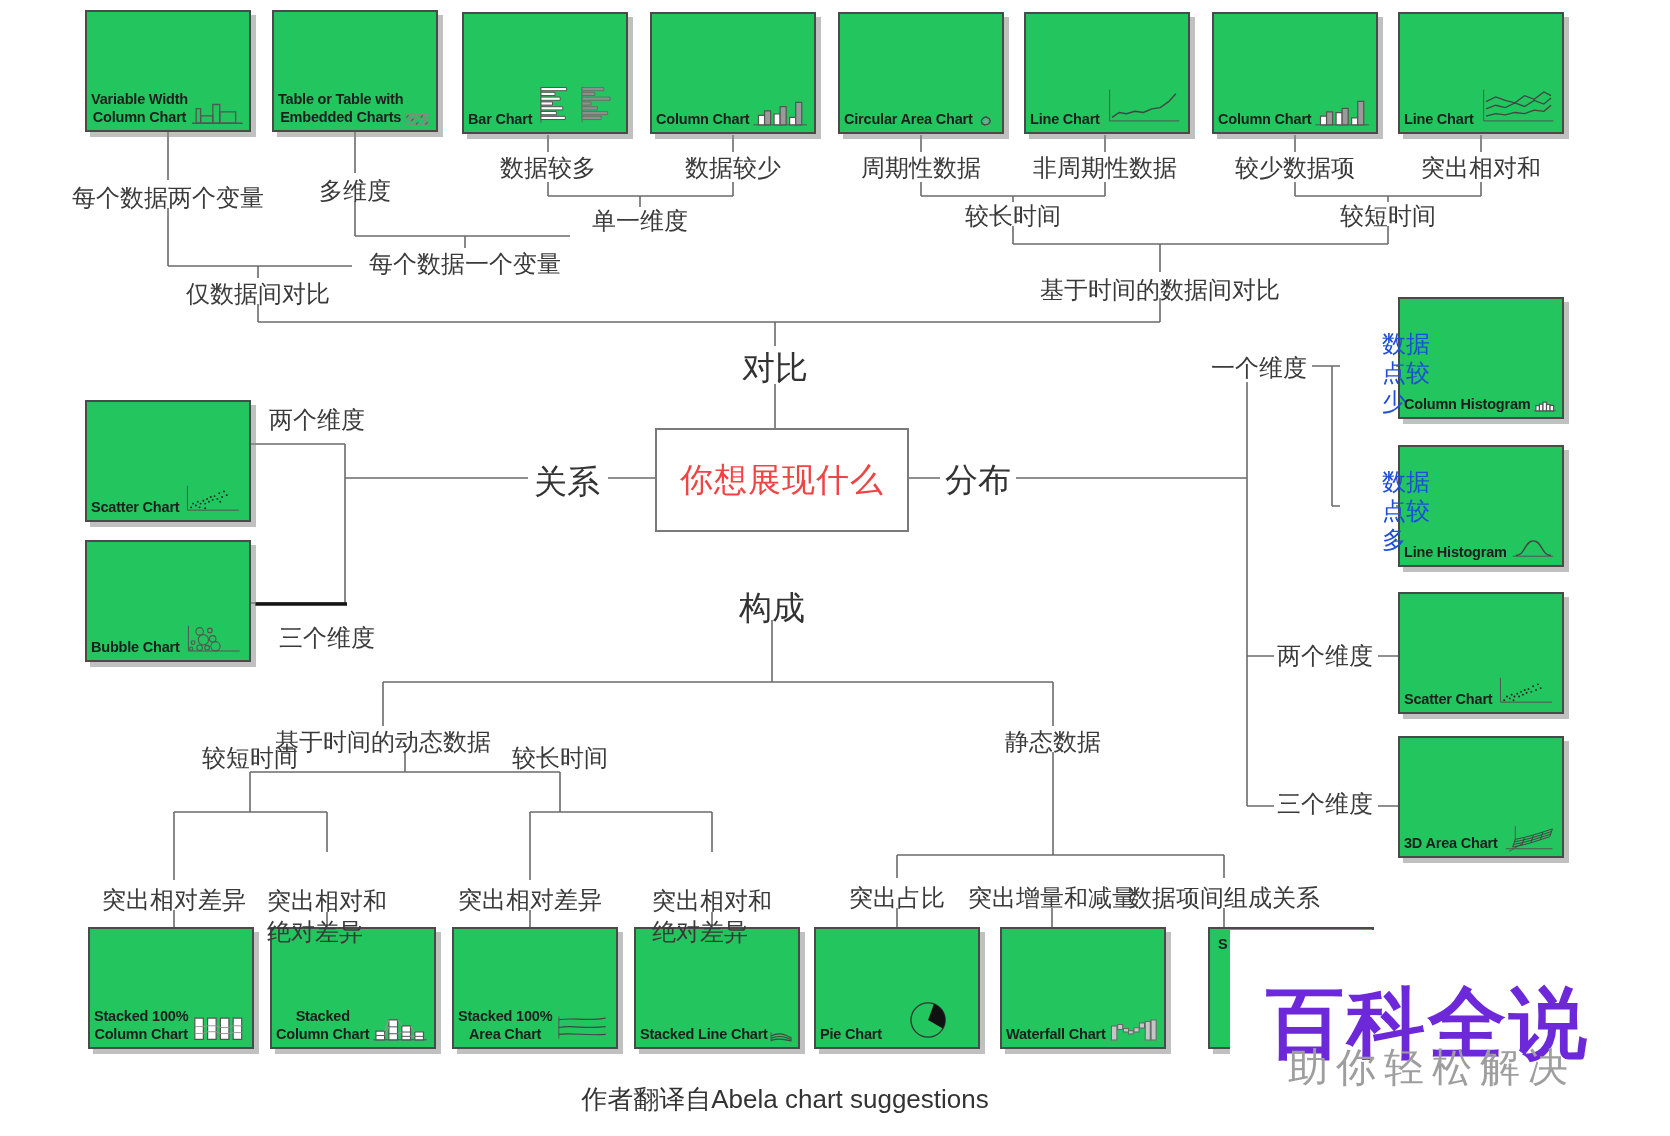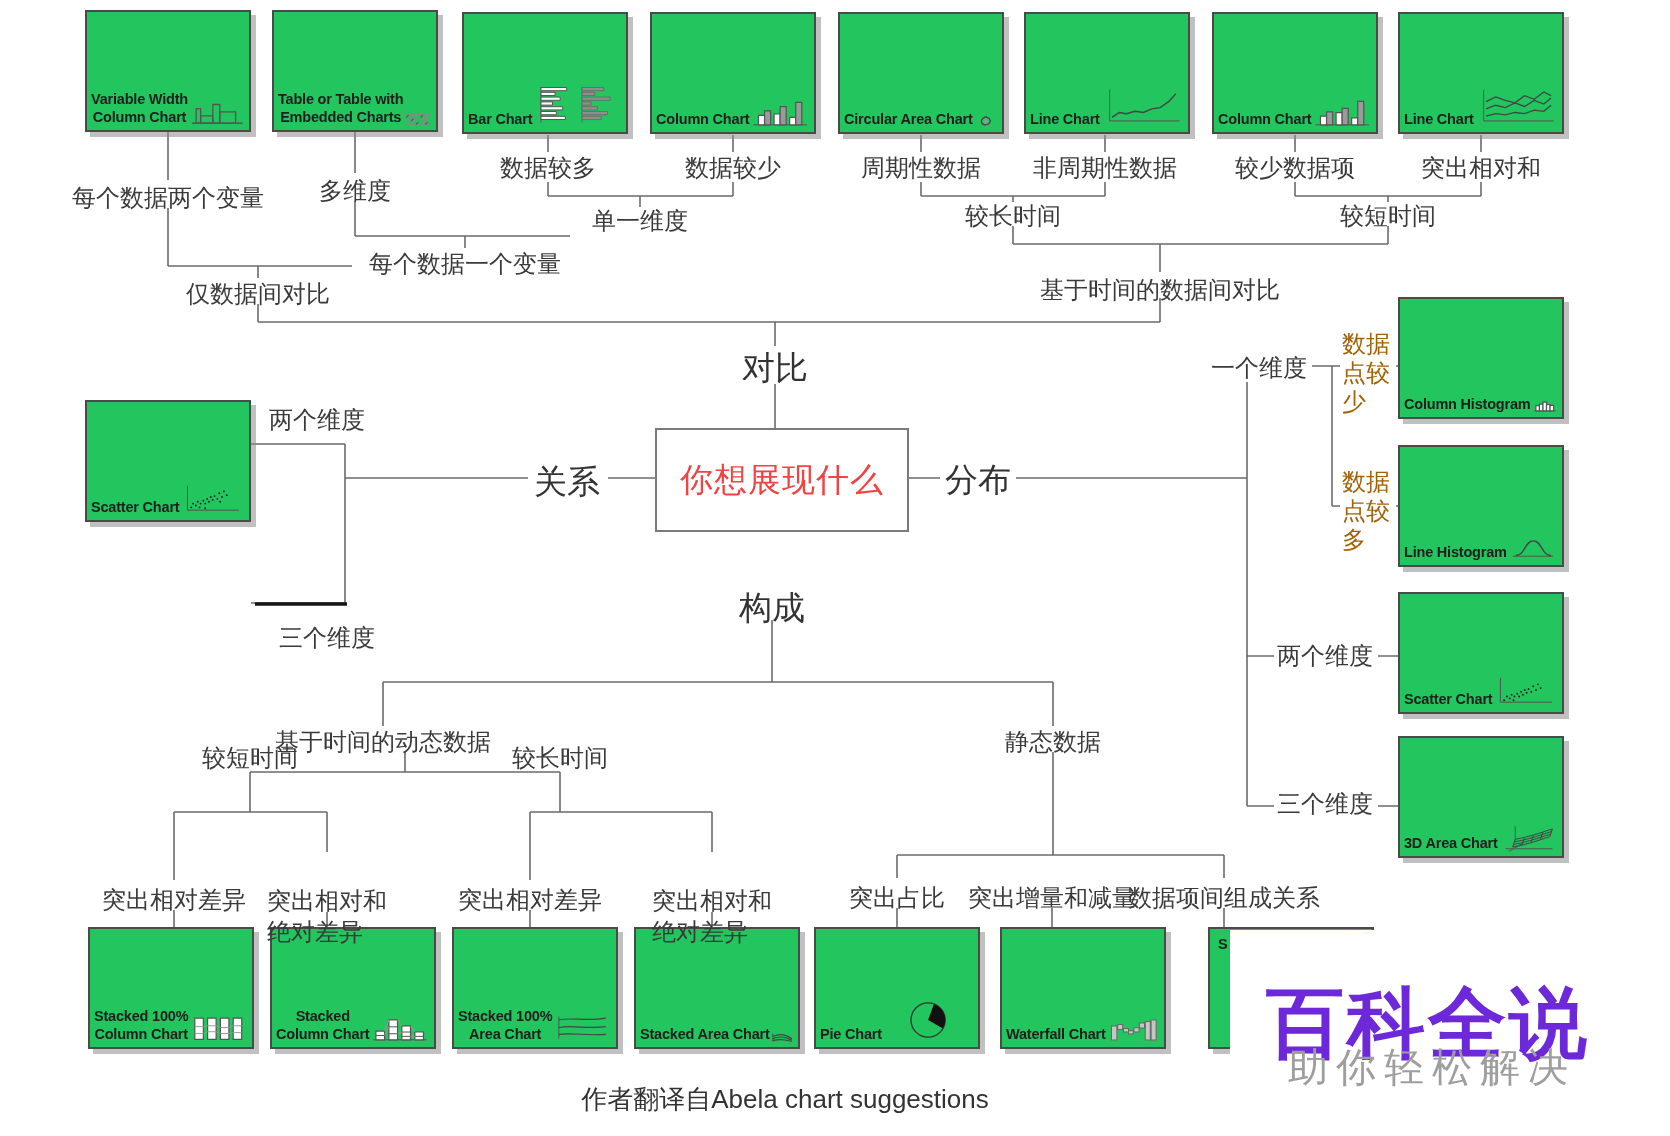--- a/index.html
+++ b/index.html
@@ -10,22 +10,22 @@
         box-shadow:5px 5px 0 rgba(140,140,140,.55);display:flex;flex-direction:row;
         align-items:flex-end;padding:7px 4px 4px;box-sizing:border-box;z-index:1;}
   .ct{font-weight:bold;font-size:14.5px;line-height:1.2;text-align:center;white-space:pre-line;
       color:#1e1e1e;letter-spacing:-.2px;}
   .ct-left{align-self:flex-start;padding-left:4px;}
   .ci{flex:1;width:100%;min-height:0;}
   .lbl{position:absolute;transform:translateX(-50%);font-size:24px;color:#3a3a3a;
        white-space:nowrap;z-index:1;}
   .lbl2{white-space:pre-line;text-align:left;line-height:1.3;margin-top:29px;}
   .big{font-size:33px;color:#333;}
-  .vblock{position:absolute;width:52px;font-size:24px;color:#a16207;line-height:1.2;
-          word-break:break-all;z-index:1;}
+  .vblock{position:absolute;width:52px;font-size:24px;color:#1d4ed8;line-height:1.2;
+          word-break:break-all;z-index:1;margin-left:40px;}
   .qbox{position:absolute;left:655px;top:428px;width:250px;height:100px;border:2px solid #7a7a7a;
         background:#fff;display:flex;align-items:center;justify-content:center;
         font-size:33px;color:#ef4444;z-index:1;letter-spacing:1px;}
   .wm-block{position:absolute;left:1230px;top:930px;width:430px;height:180px;background:#fff;z-index:2;}
   .wm-brand{position:absolute;left:1428px;top:944px;transform:translateX(-50%);font-size:78px;
             font-weight:bold;color:#6d28d9;letter-spacing:3px;z-index:3;white-space:nowrap;margin-top:28px;}
   .wm-slogan{position:absolute;left:1432px;top:1040px;transform:translateX(-50%);font-size:40px;
              color:#9e9e9e;letter-spacing:8px;z-index:3;white-space:nowrap;}
   .caption{position:absolute;left:785px;top:1082px;transform:translateX(-50%);font-size:26px;
            color:#333;z-index:1;white-space:nowrap;}
@@ -208,20 +208,37 @@
           <circle cx="86" cy="22" r="2"></circle>
         <circle cx="92" cy="30" r="2"></circle>
           <circle cx="96" cy="18" r="2"></circle>
           <circle cx="102" cy="26" r="2"></circle>
         <circle cx="56" cy="54" r="2"></circle>
           <circle cx="88" cy="40" r="2"></circle>
       </g>
     </svg>
   </div>
 
+  <div class="card" style="left:85px;top:540px">
+    <div class="ct">Bubble Chart</div>
+    <svg class="ci" viewBox="0 0 140 70">
+      <path d="M18,6 V60 M18,60 H128" stroke="#555" fill="none"></path>
+      <g stroke="#555" fill="none" stroke-width="1.1">
+        <circle cx="42" cy="18" r="8"></circle>
+          <circle cx="64" cy="16" r="5"></circle>
+          <circle cx="50" cy="36" r="11"></circle>
+        <circle cx="70" cy="34" r="7"></circle>
+          <circle cx="28" cy="42" r="4"></circle>
+          <circle cx="42" cy="53" r="6"></circle>
+        <circle cx="58" cy="53" r="5"></circle>
+          <circle cx="76" cy="50" r="10"></circle>
+          <circle cx="24" cy="55" r="3.5"></circle>
+      </g>
+    </svg>
+  </div>
 
   <div class="card" style="left:1398px;top:445px">
     <div class="ct">Line Histogram</div>
     <svg class="ci" viewBox="0 0 140 70">
       <path d="M16,58 H126" stroke="#555" fill="none"></path>
       <path d="M24,56 C50,56 48,16 72,16 C96,16 94,56 120,56" stroke="#444" fill="none" stroke-width="1.4"></path>
     </svg>
   </div>
 
   <div class="card" style="left:1398px;top:297px">
@@ -325,21 +342,21 @@
       <path d="M16,8 V60" stroke="#555" fill="none"></path>
       <g stroke="#444" fill="none" stroke-width="1.2">
         <path d="M16,16 C45,10 85,20 126,12"></path>
         <path d="M16,34 C45,28 85,38 126,32"></path>
         <path d="M16,50 C45,46 85,54 126,50"></path>
       </g>
     </svg>
   </div>
 
   <div class="card" style="left:634px;top:927px">
-    <div class="ct">Stacked Area Chart</div>
+    <div class="ct">Stacked Line Chart</div>
     <svg class="ci" viewBox="0 0 140 70">
       <path d="M16,12 V60" stroke="#555" fill="none"></path>
       <g stroke="#444" fill="none" stroke-width="1.2">
         <path d="M16,32 C40,20 70,18 95,28 C108,34 118,40 126,44"></path>
         <path d="M16,44 C40,34 70,32 95,40 C108,45 118,50 126,52"></path>
         <path d="M16,55 C40,49 70,47 95,53 C108,56 118,58 126,58"></path>
       </g>
     </svg>
   </div>
 

